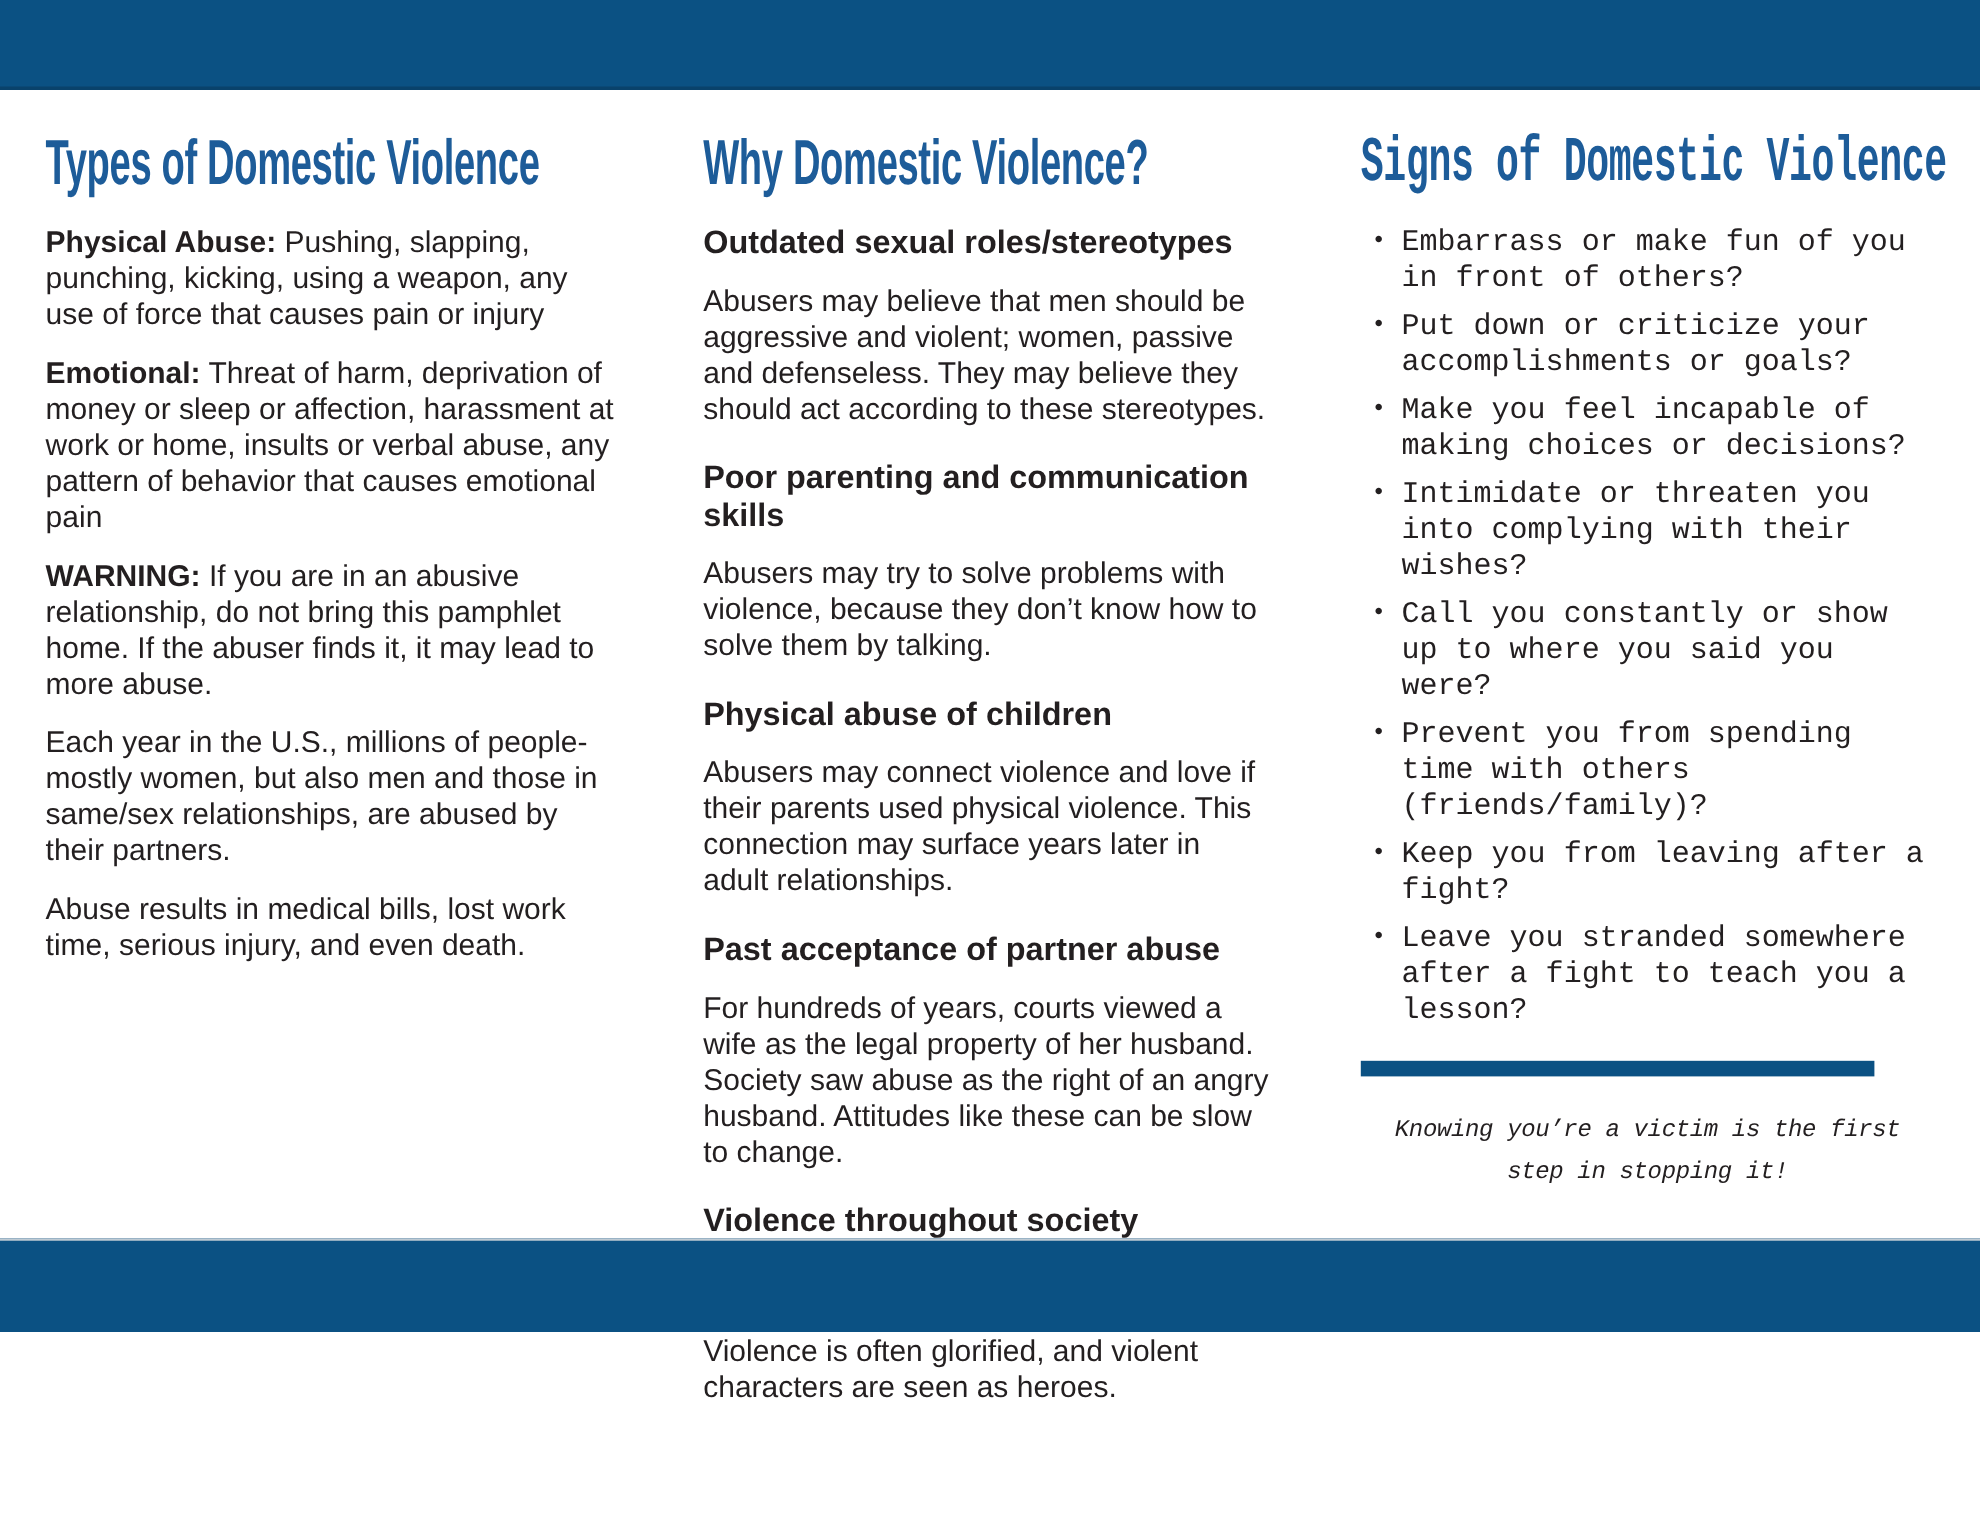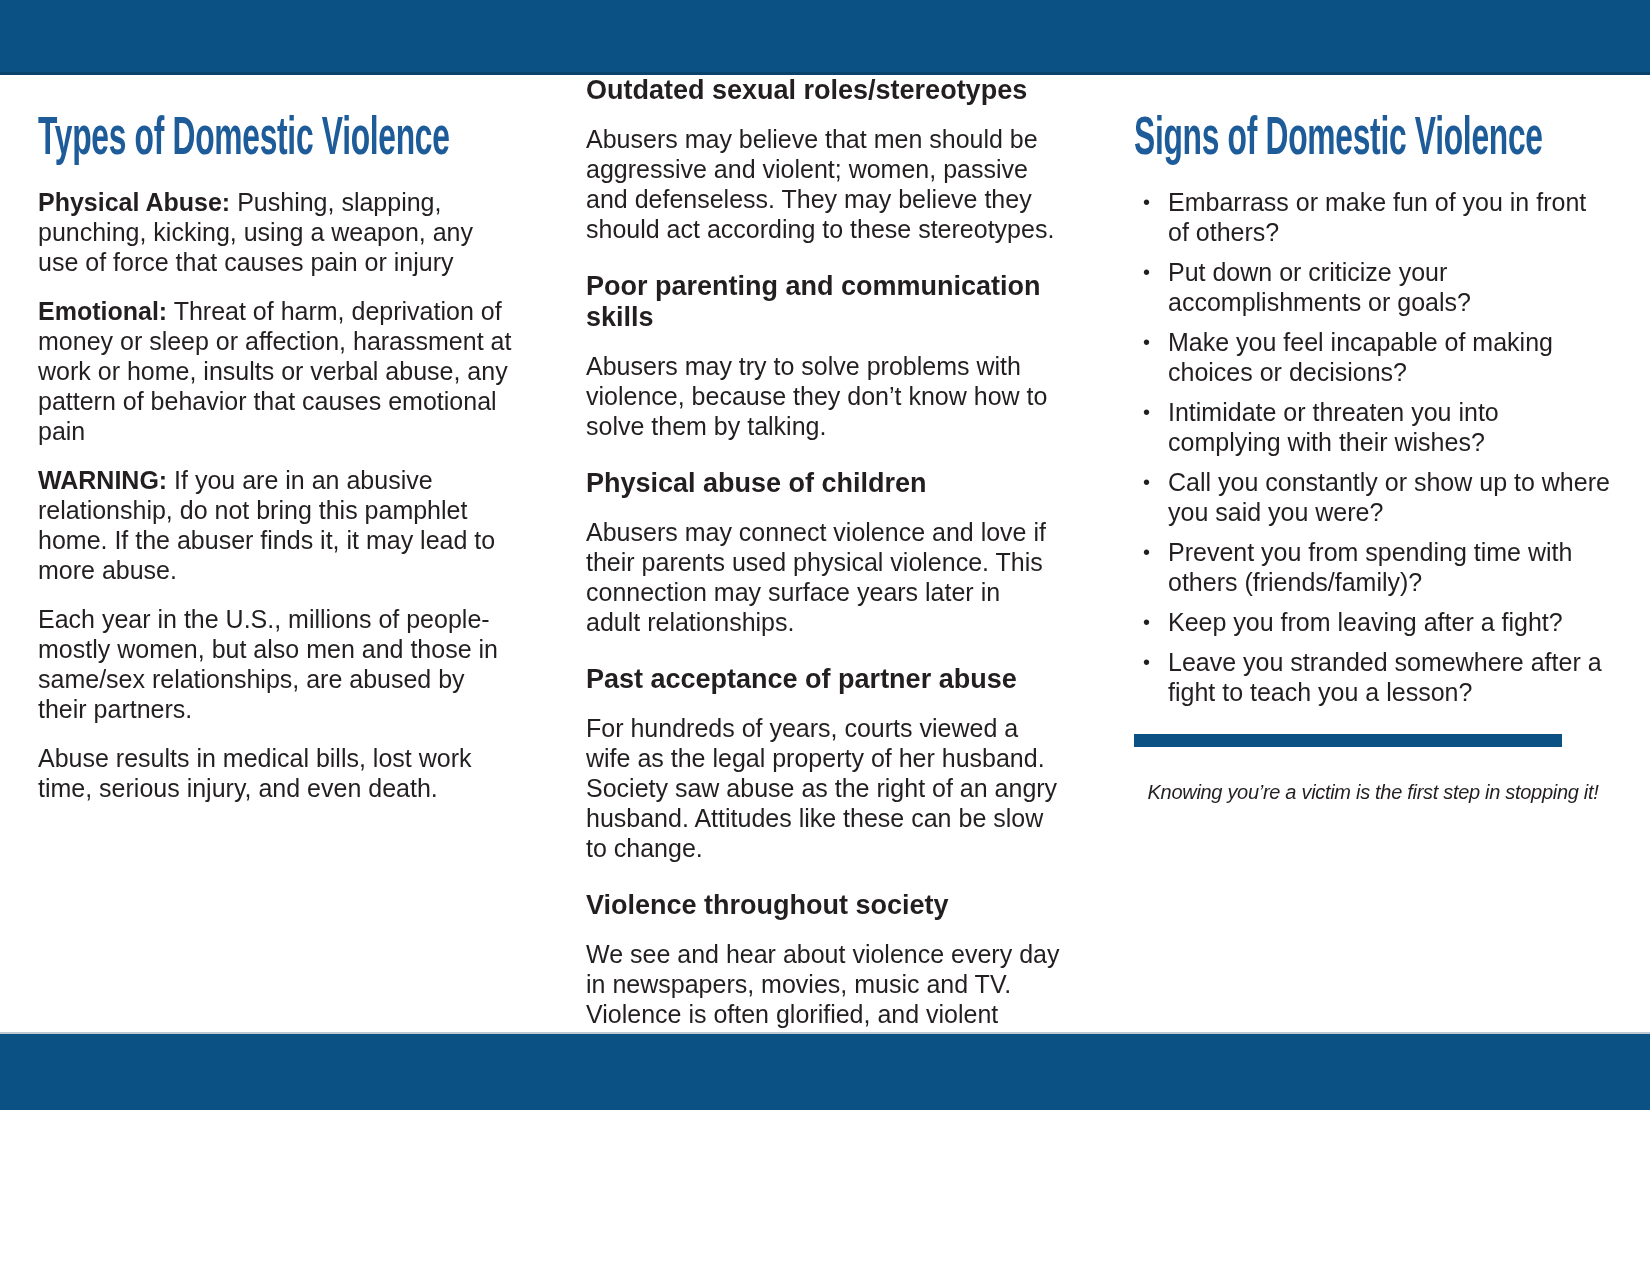--- a/index.html
+++ b/index.html
@@ -19,21 +19,21 @@
   }
   .page{position:relative;width:1650px;height:1110px;background:var(--paper);}
   .bar{position:absolute;left:0;right:0;background:var(--bar);}
   .bar.top{top:0;height:75px;box-shadow:inset 0 -3px 0 rgba(0,0,0,0.18);}
   .bar.bottom{bottom:0;height:78px;box-shadow:inset 0 2px 0 rgba(210,215,220,0.9);}
   .content{
     position:absolute;top:75px;bottom:78px;left:0;right:0;
     display:flex;gap:74px;padding:0 38px;
   }
   .col{width:474px;flex:0 0 auto;}
-  .col.last{width:478px;}
+  .col.last{width:478px;font-family:Liberation Mono, monospace;}
   .col-title{height:54px;margin:34px 0 24px 0;white-space:nowrap;}
   .col-title .condense{
     display:inline-block;
     transform:scaleX(0.60);
     transform-origin:0 100%;
     font-size:53px;line-height:54px;font-weight:bold;
     letter-spacing:-0.5px;
     color:var(--title);
     white-space:nowrap;
   }
@@ -85,20 +85,21 @@
 
 
       <p class="para"><b>WARNING:</b> <span>If you are in an abusive relationship, do not bring this pamphlet home. If the abuser finds it, it may lead to more abuse.</span></p>
 
       <p class="para"><span>Each year in the U.S., millions of people-mostly women, but also men and those in same/sex relationships, are abused by their partners.</span></p>
 
       <p class="para"><span>Abuse results in medical bills, lost work time, serious injury, and even death.</span></p>
     </section>
 
     <section class="col">
+      <h1 class="col-title"><span class="condense">Why Domestic Violence?</span></h1>
 
       <h2 class="subhead first">Outdated sexual roles/stereotypes</h2>
       <p class="section-body">Abusers may believe that men should be aggressive and violent; women, passive and defenseless. They may believe they should act according to these stereotypes.</p>
 
       <h2 class="subhead">Poor parenting and communication skills</h2>
       <p class="section-body">Abusers may try to solve problems with violence, because they don’t know how to solve them by talking.</p>
 
       <h2 class="subhead">Physical abuse of children</h2>
       <p class="section-body">Abusers may connect violence and love if their parents used physical violence. This connection may surface years later in adult relationships.</p>
 

